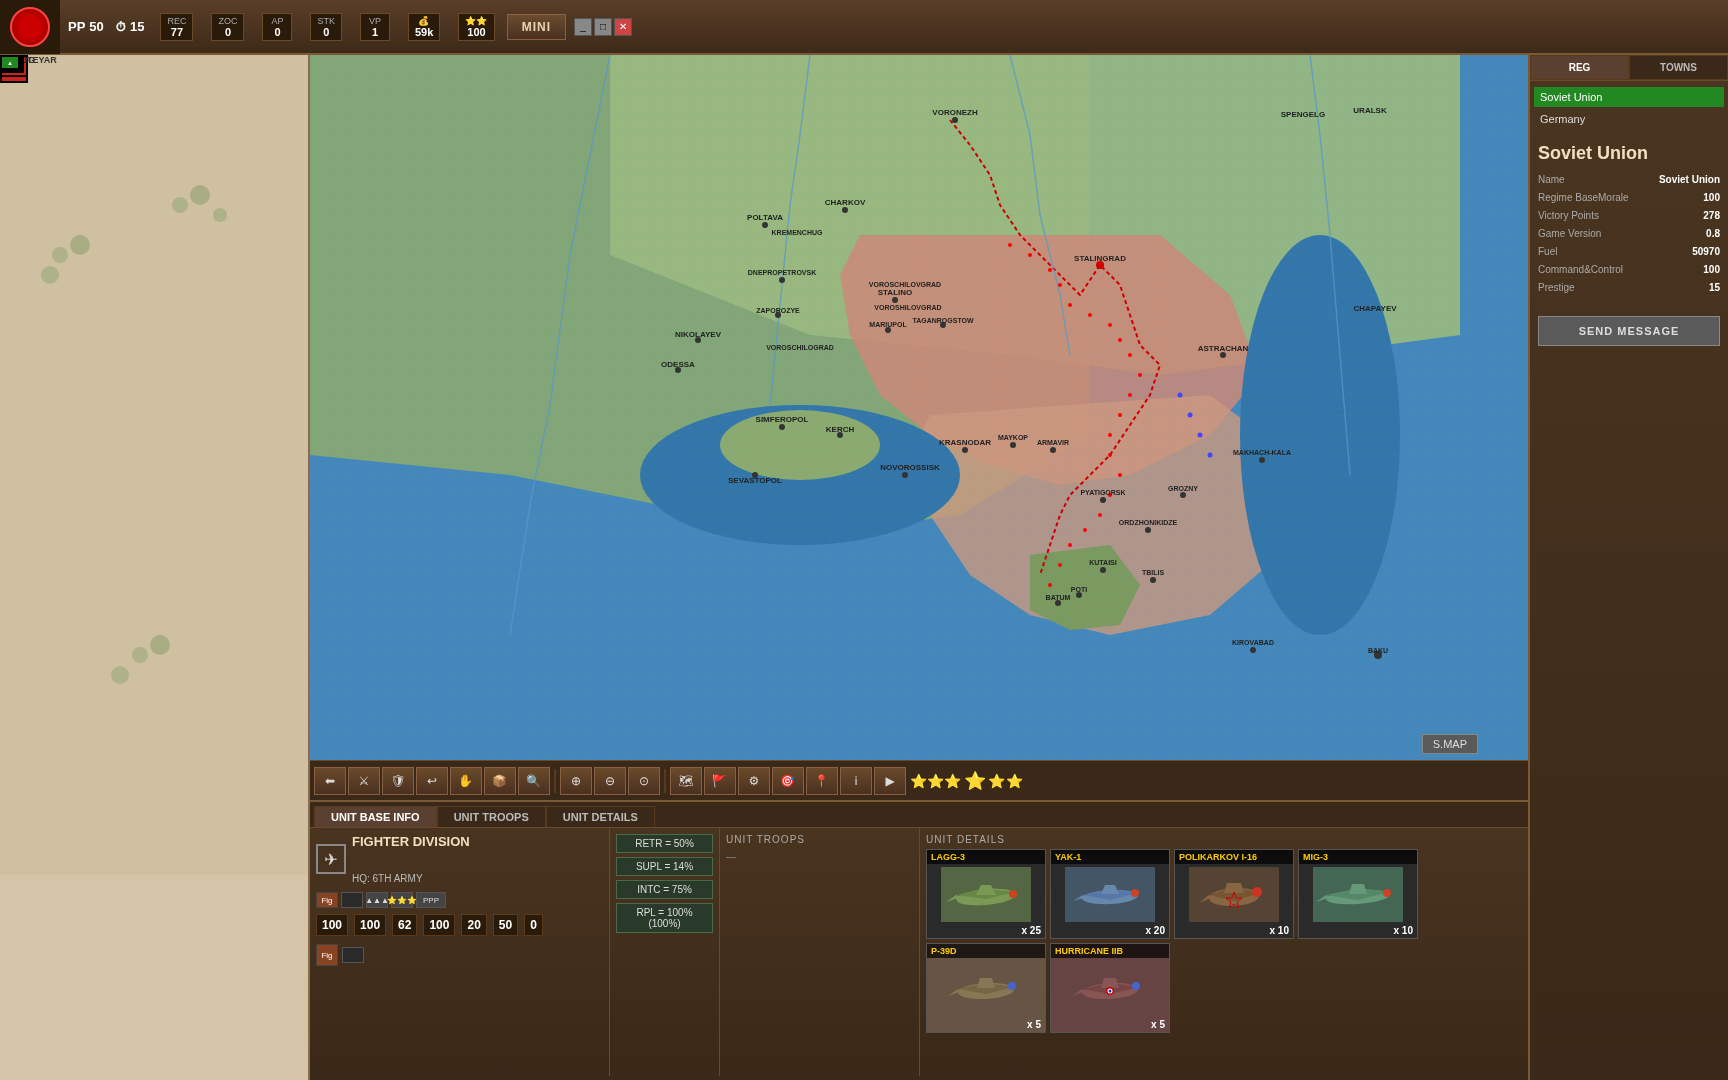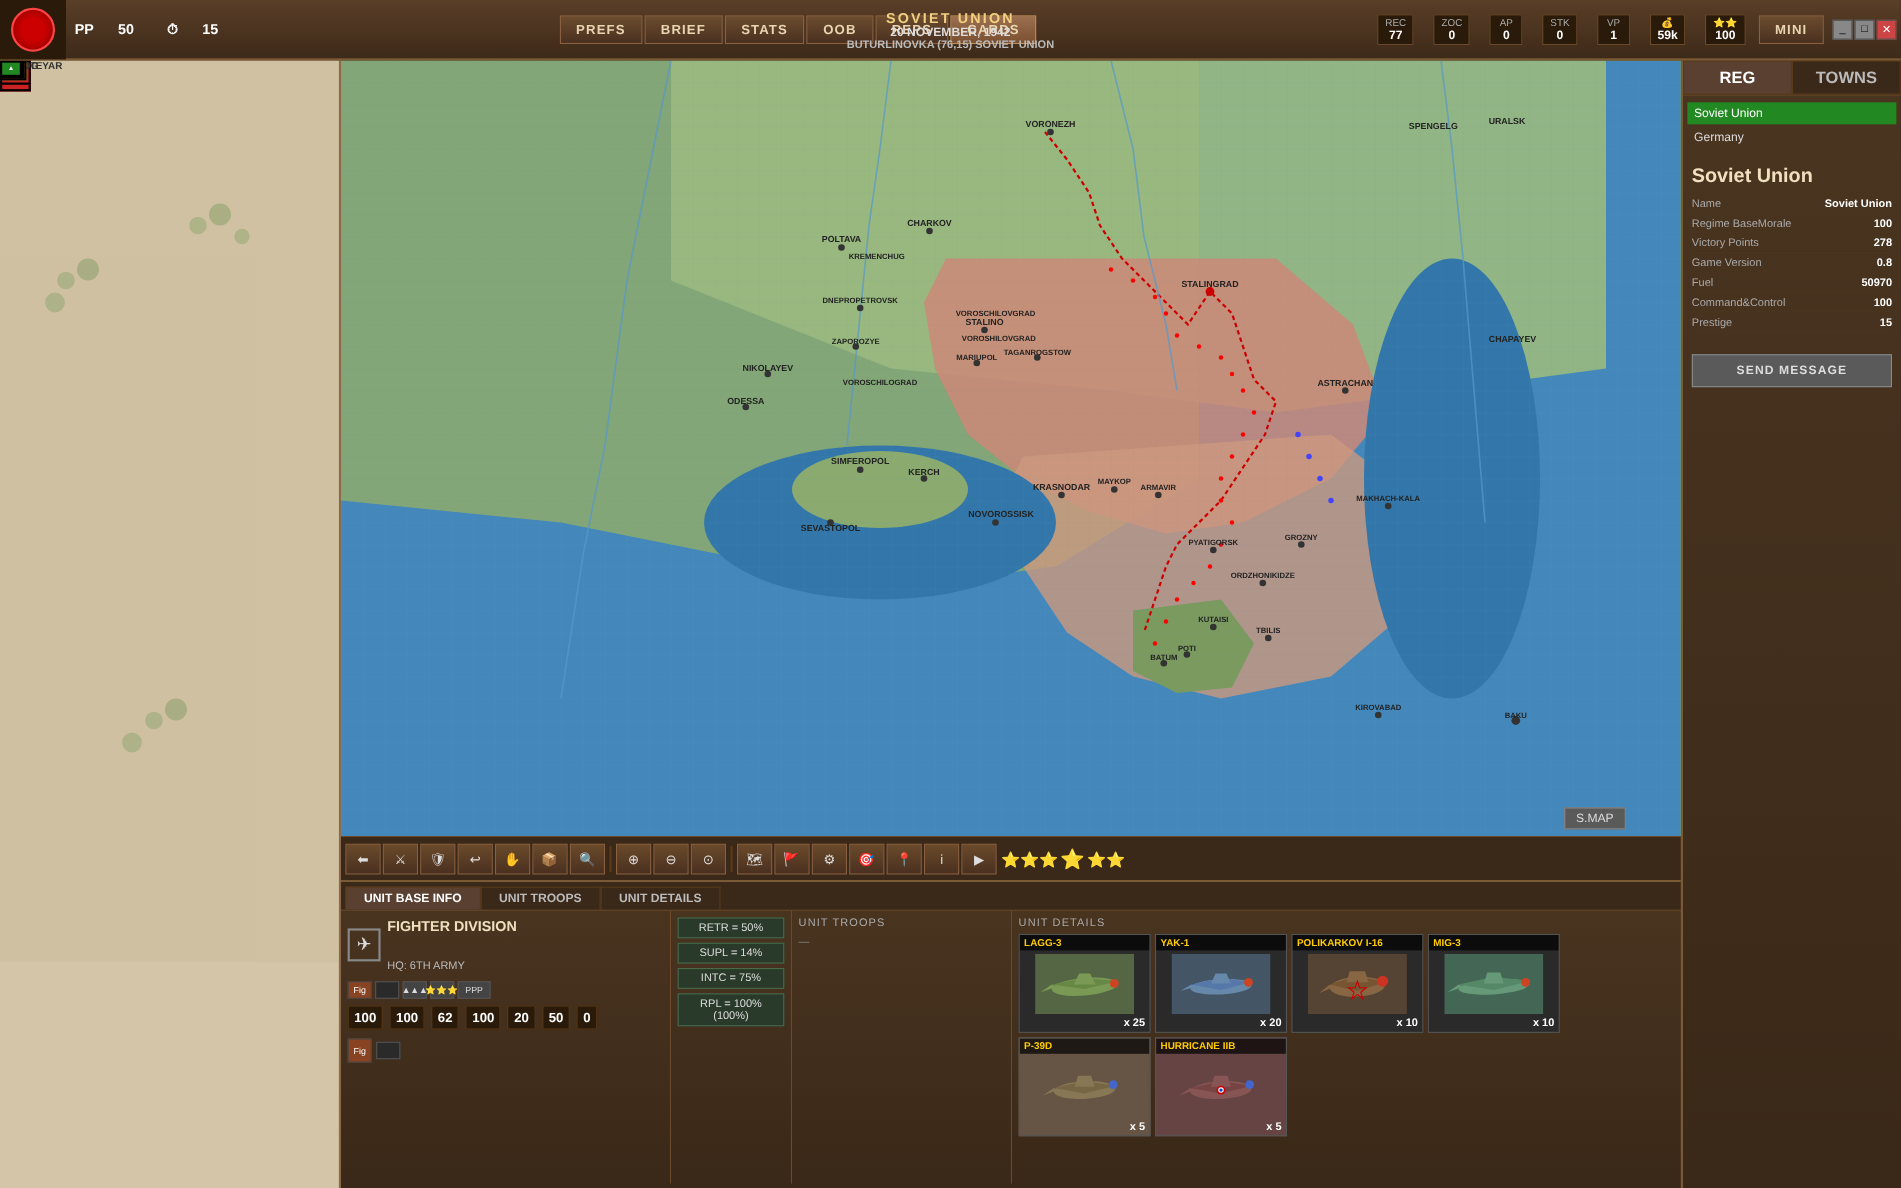--- a/index.html
+++ b/index.html
@@ -40,21 +40,21 @@
       width: 40px;
       height: 40px;
       background: radial-gradient(circle, #cc0000 40%, #880000 100%);
       border-radius: 50%;
       border: 2px solid #ff4444;
     }
 
     #pp-area {
       display: flex;
       align-items: center;
-      gap: 22px;
+      gap: 4px;
       padding: 0 8px;
       font-size: 13px;
       font-weight: bold;
       color: #fff;
     }
 
     #nav-buttons {
       display: flex;
       align-items: center;
       gap: 2px;
@@ -216,21 +216,21 @@
     #right-tabs {
       display: flex;
       background: #3a2818;
       border-bottom: 1px solid #6a4a2a;
     }
 
     .right-tab {
       flex: 1;
       padding: 6px 4px;
       text-align: center;
-      font-size: 15px;
+      font-size: 10px;
       font-weight: bold;
       color: #bbb;
       cursor: pointer;
       border: 1px solid #5a3a1a;
     }
 
     .right-tab.active {
       background: #5a4030;
       color: #fff;
     }
@@ -490,35 +490,20 @@
     <div id="flag-icon"></div>
   </div>
 
   <div id="pp-area">
     <span>PP</span>
     <span style="color:#fff;font-weight:bold;">50</span>
     <span style="margin-left:8px;">⏱</span>
     <span>15</span>
   </div>
 
-  <div id="nav-buttons">
-    <button class="nav-btn">PREFS</button>
-    <button class="nav-btn">BRIEF</button>
-    <button class="nav-btn">STATS</button>
-    <button class="nav-btn">OOB</button>
-
-    <div id="center-display">
-      <div class="title-text">SOVIET UNION</div>
-      <div class="date-text">20 NOVEMBER, 1942</div>
-      <div class="sub-text">BUTURLINOVKA (76,15) SOVIET UNION</div>
-    </div>
-
-    <button class="nav-btn">REPS</button>
-    <button class="nav-btn active">CARDS</button>
-  </div>
 
   <div id="stats-area">
     <div class="stat-box">
       <div class="stat-label">REC</div>
       <div class="stat-val">77</div>
     </div>
     <div class="stat-box">
       <div class="stat-label">ZOC</div>
       <div class="stat-val">0</div>
     </div>

